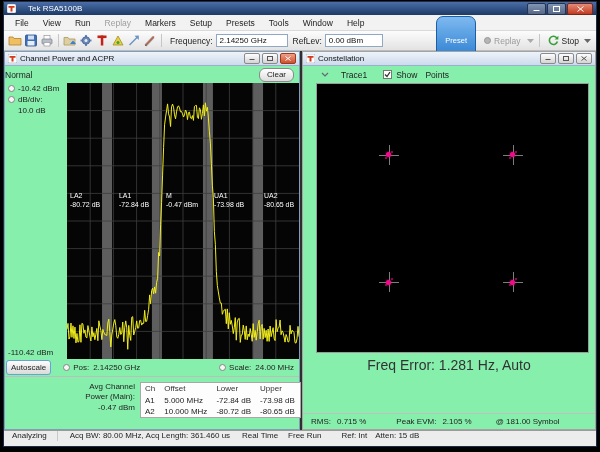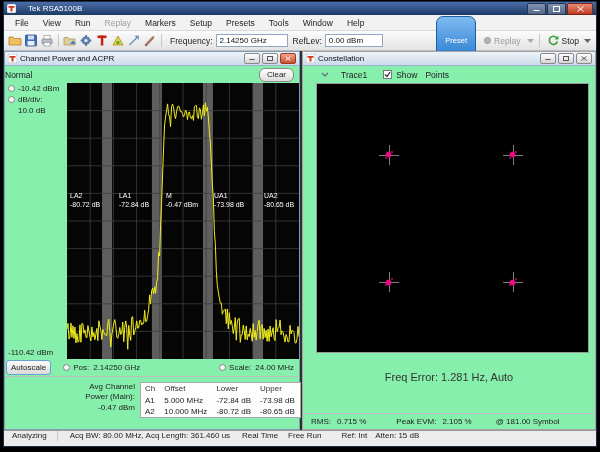--- a/index.html
+++ b/index.html
@@ -62,21 +62,21 @@
   
   .ctlrow2{height:17px;flex:none;display:flex;align-items:center;font-size:8.5px;color:#222;padding-left:18px}
   .checkbox{width:9px;height:9px;background:#fff;border:1px solid #777;box-sizing:border-box;display:flex;align-items:center;justify-content:center;margin-left:16px}
   .constellation{margin:0 6px 0 13px;height:268px;flex:none;background:#000;border:1px solid #9a9a9a;position:relative}
   .cpt{position:absolute;width:0;height:0}
   .cpt .ch{position:absolute;left:-10px;top:0;width:20px;height:1px;background:#7d7d7d}
   .cpt .cv{position:absolute;left:0;top:-10px;width:1px;height:20px;background:#7d7d7d}
   .cpt .cd{position:absolute;left:-2.5px;top:-2.5px;width:5px;height:5px;border-radius:50%;background:#f20a8a;box-shadow:0 0 2px #f20a8a}
   .cpt .cs1{position:absolute;left:2px;top:-4px;width:2px;height:2px;border-radius:50%;background:#c00070}
   .cpt .cs2{position:absolute;left:-4px;top:2px;width:2px;height:2px;border-radius:50%;background:#c00070}
-  .freq-error-zone{flex:1;display:flex;justify-content:center;padding-top:18px;font-size:11px;color:#333;min-height:0}
+  .freq-error-zone{flex:1;display:flex;justify-content:center;padding-top:4px;font-size:14px;color:#333;min-height:0}
   .evmrow{height:15px;flex:none;border-top:1px solid #c0c0c0;display:flex;align-items:center;font-size:8px;color:#222;white-space:nowrap}
   
   .statusbar{height:15px;flex:none;border-top:1px solid #9a9a9a;background:#ececec;display:flex;font-size:8px;color:#222;white-space:nowrap}
   .ssep{width:1px;height:10px;background:#c9c9c9;margin:0 0 0 10px}
   .ml4{margin-left:4px}.ml6{margin-left:6px}.ml8{margin-left:8px}.ml10{margin-left:10px}.ml12{margin-left:12px}.ml20{margin-left:20px}.ml24{margin-left:24px}.ml30{margin-left:30px}
 </style>
 </head>
 <body>
 
 <div class="app">

